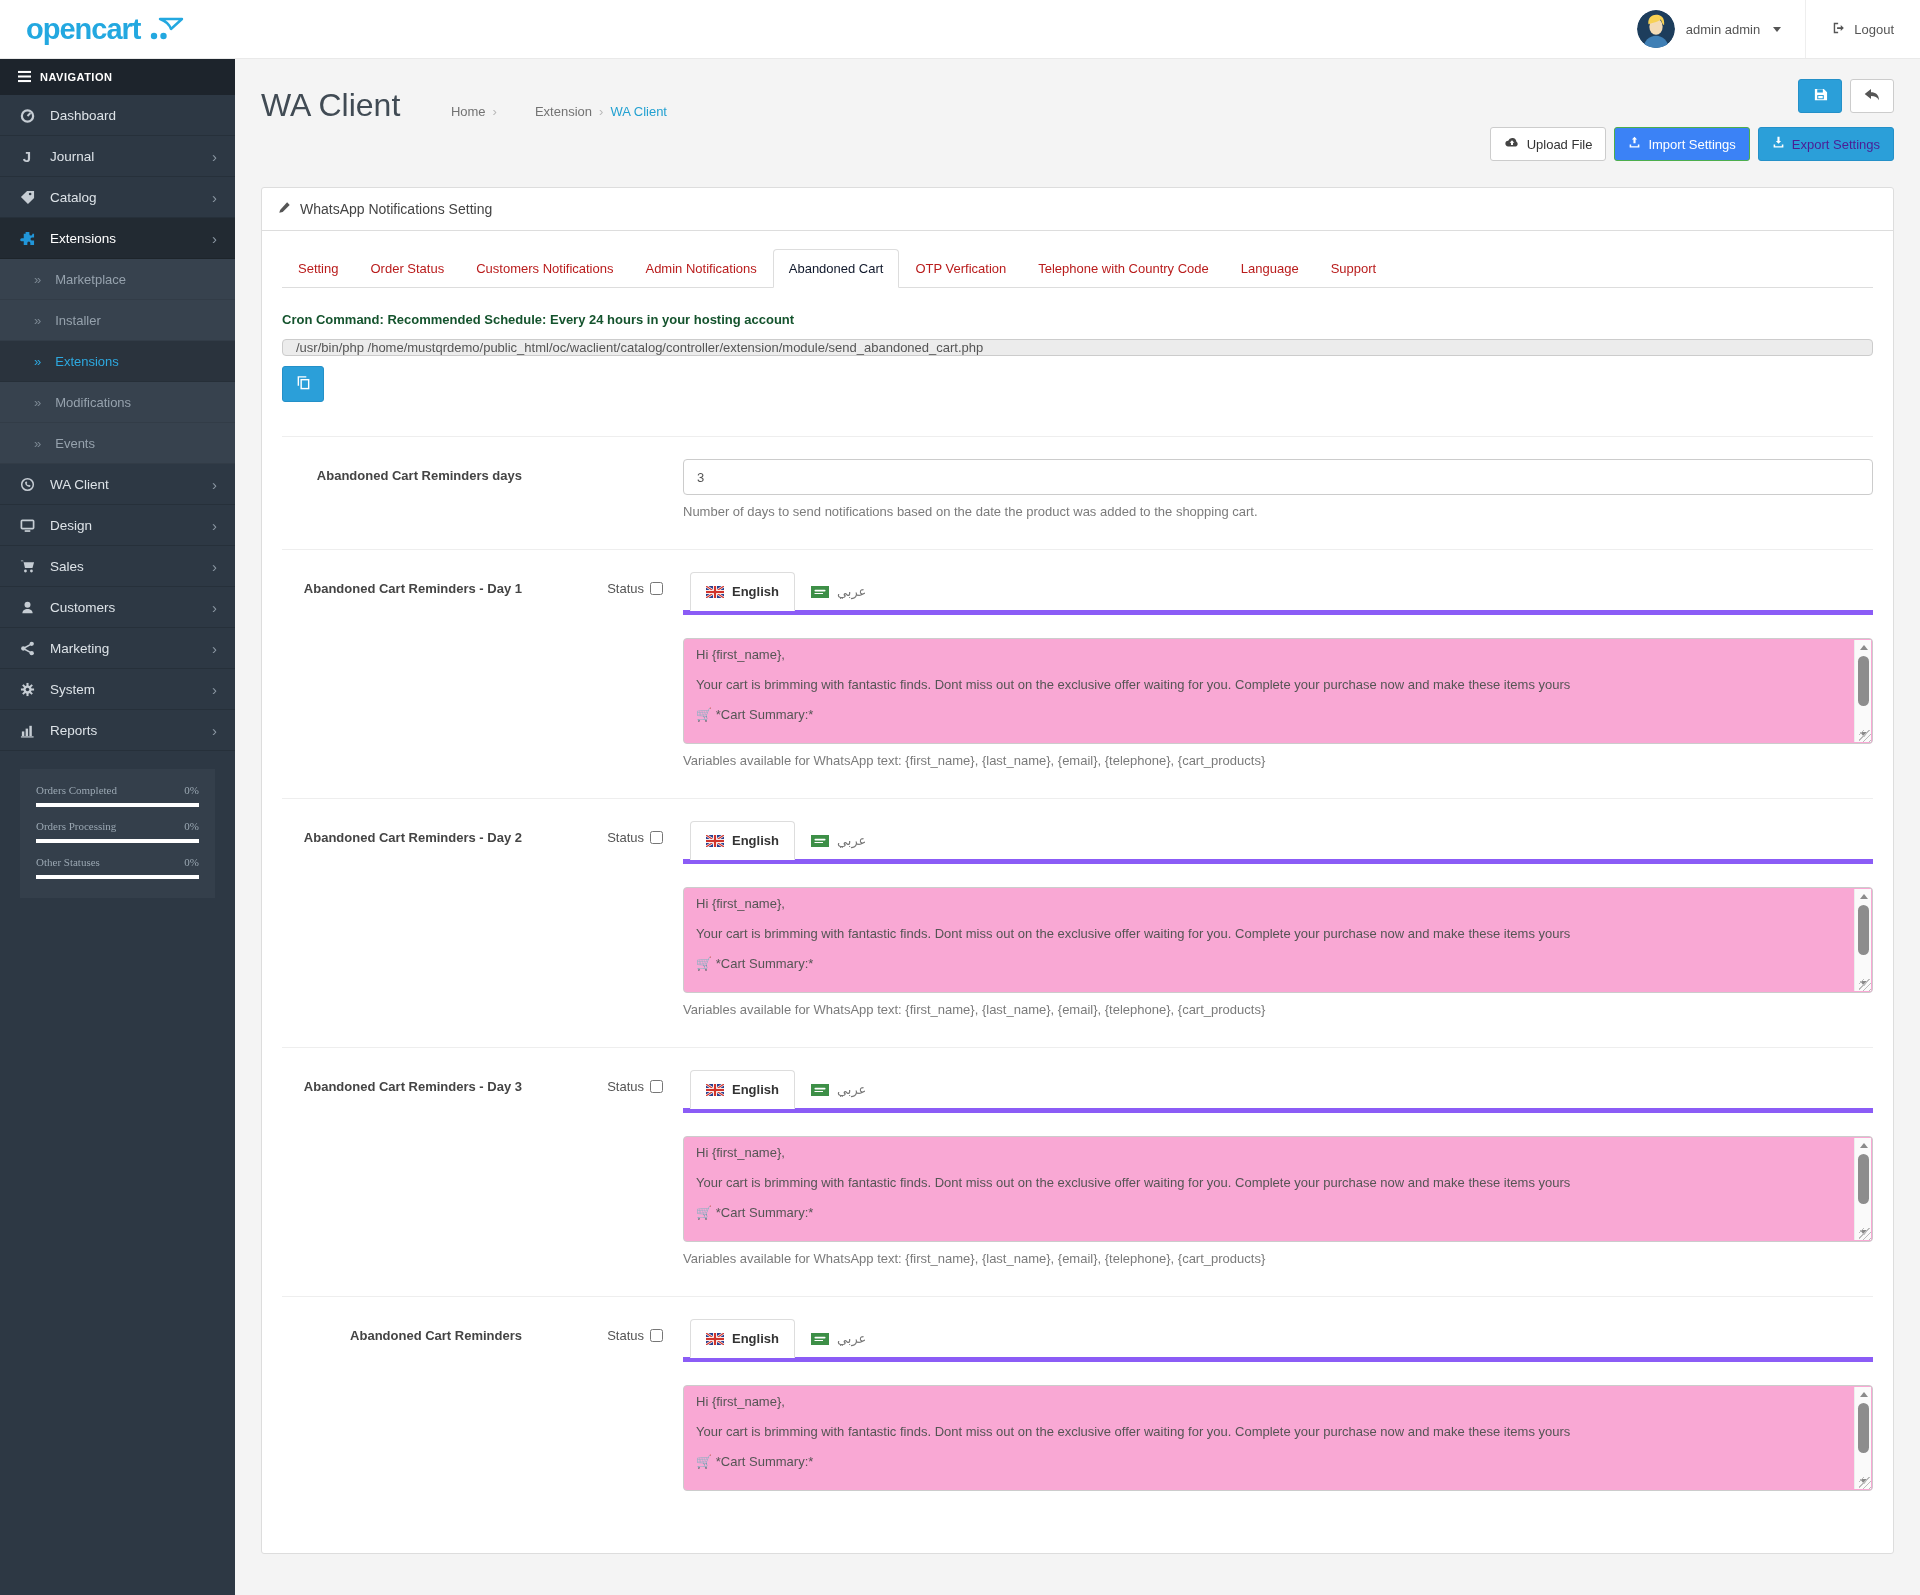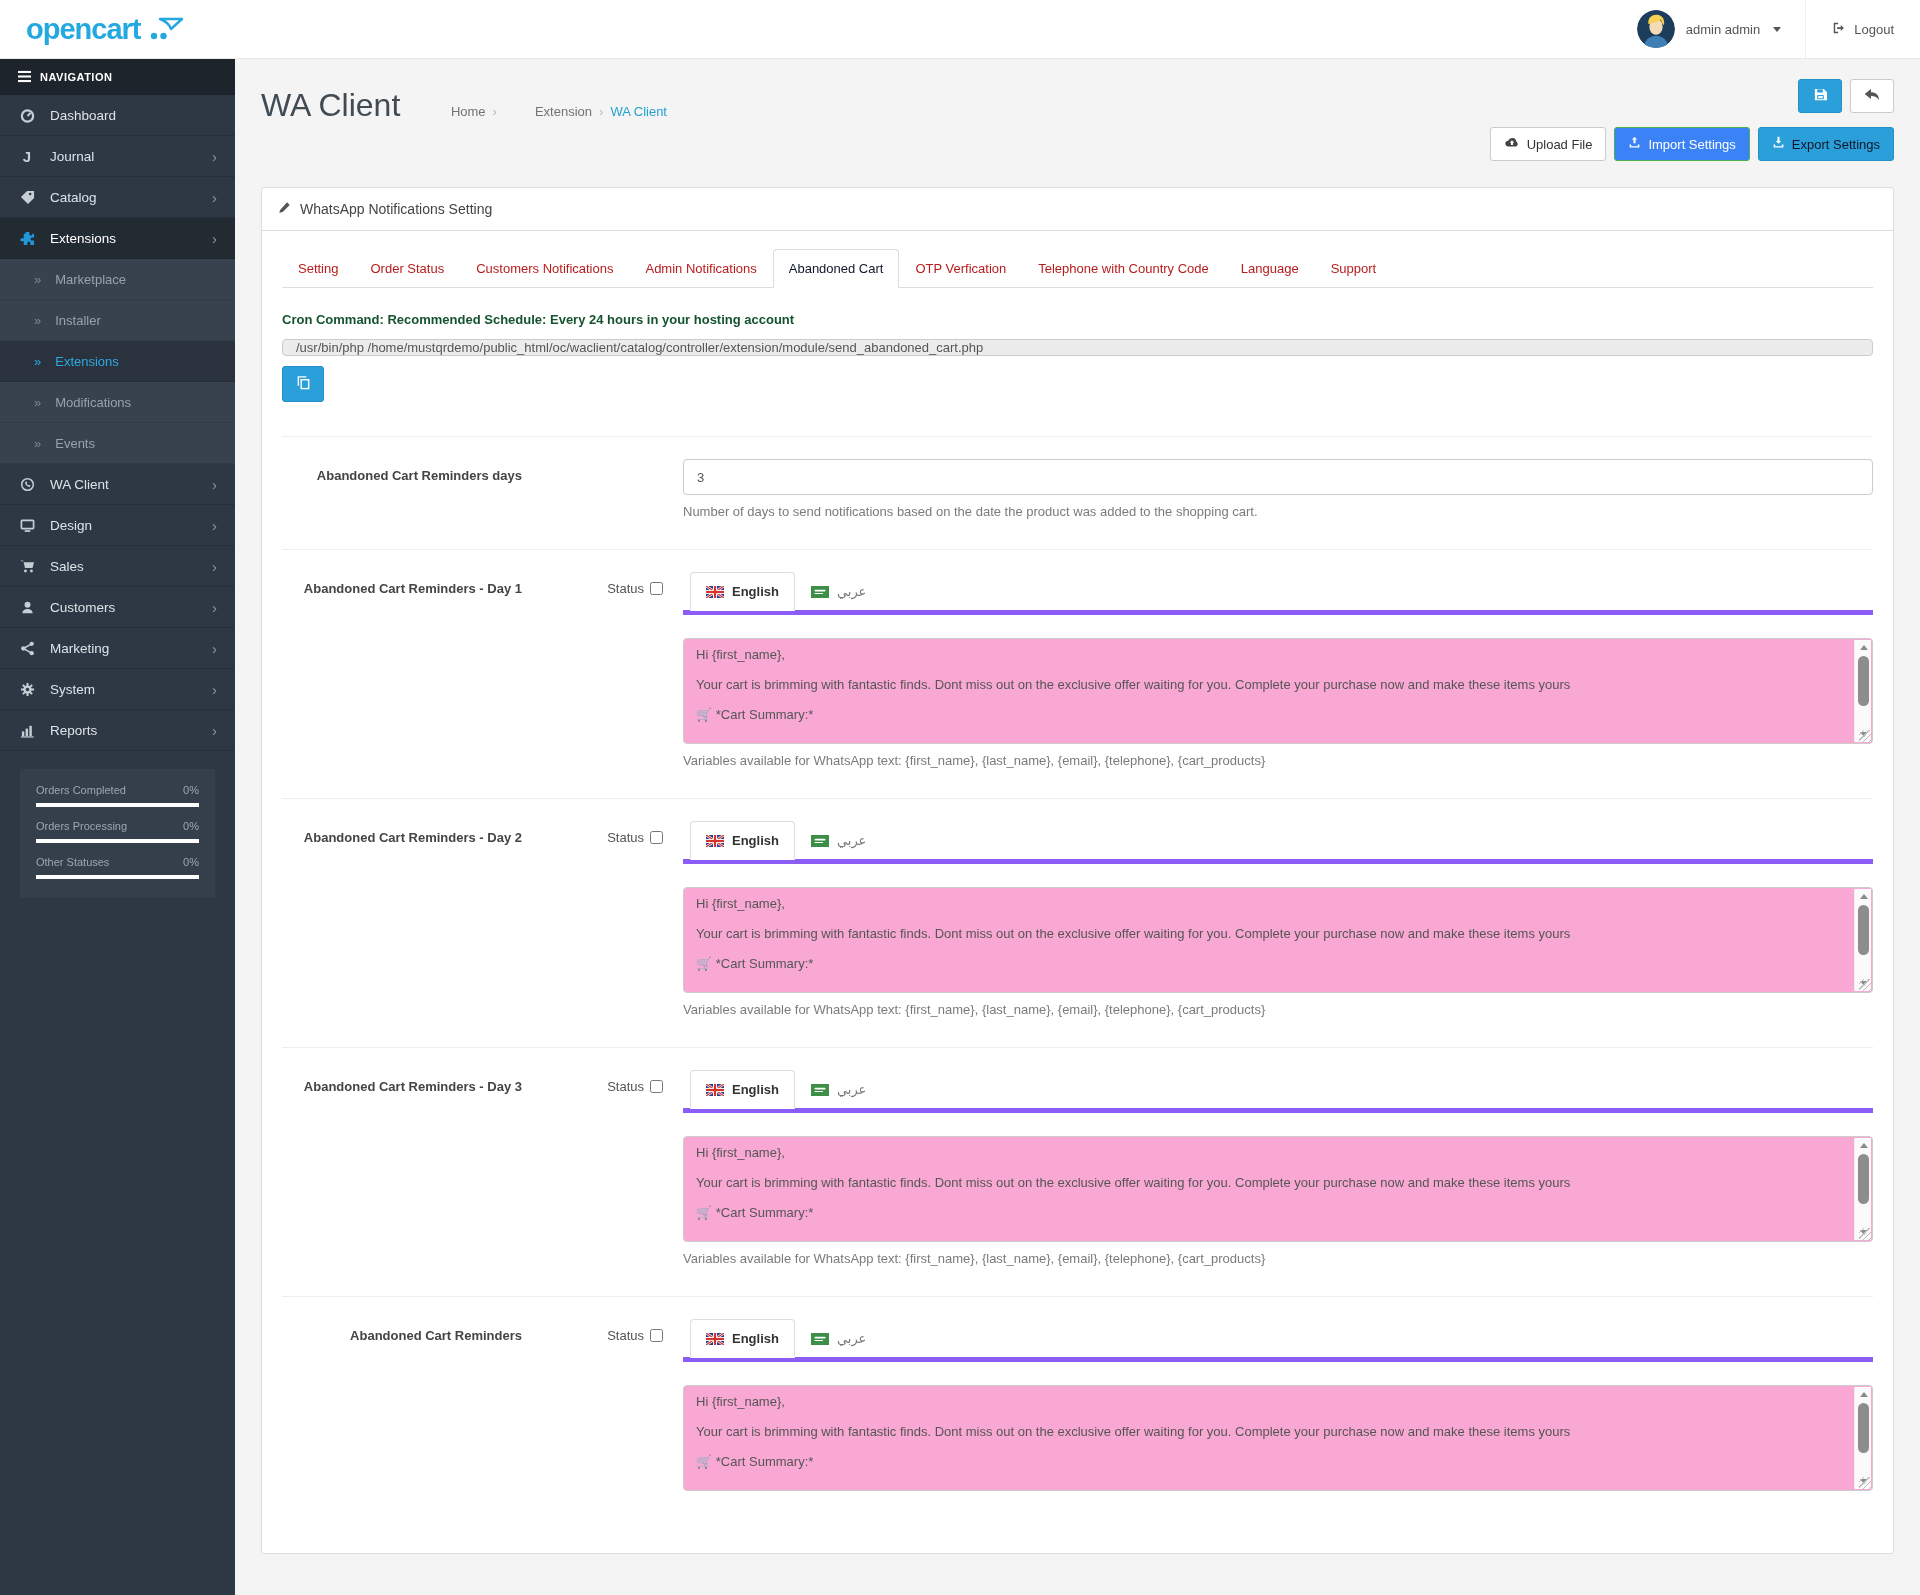--- a/index.html
+++ b/index.html
@@ -29,37 +29,37 @@
   .menu-item.active { background:#222a32; color:#fff; }
   .menu-item.active .mi-icon { color:#2196d9; }
   .j-glyph { font-weight:900; font-size:15px; line-height:1; }
   .submenu { list-style:none; background:#37424e; }
   .submenu .menu-item { padding-left:34px; color:#96a2ad; font-size:13px; border-bottom:1px solid rgba(0,0,0,.08); }
   .submenu .menu-item .laq { color:#7c8893; font-size:13px; }
   .submenu .menu-item.active { background:#2a333d; color:#2da9e0; }
   .submenu .menu-item.active .laq { color:#2da9e0; }
   .stats-box { margin:18px 20px; background:#343f4b; padding:15px 16px 6px; }
   .stat { margin-bottom:13px; }
-  .stat-top { display:flex; justify-content:space-between; color:#9aa7b2; font-size:11px; margin-bottom:7px; }
+  .stat-top { display:flex; justify-content:space-between; color:#9aa7b2; font-size:11px; margin-bottom:7px;font-family:Liberation Serif, serif; }
   .stat-bar { height:4px; background:#fff; }
 
   
   .main { margin-left:235px; padding:0 26px; }
   .page-head { display:flex; align-items:flex-start; padding-top:20px; }
   .titles { padding-top:8px; }
   h1.page-title { display:inline; font-size:32px; font-weight:400; color:#414b54; }
   .breadcrumb { display:inline-flex; gap:7px; margin-left:16px; font-size:13px; color:#999; align-items:baseline; }
   .breadcrumb .sep { color:#b9b9b9; }
   .breadcrumb .bc-link { color:#737373; text-decoration:none;margin-left:31px; }
   .breadcrumb .bc-active { color:#23a1d1; text-decoration:none; }
   .head-actions { margin-left:auto; display:flex; flex-direction:column; align-items:flex-end; gap:14px; }
   .btn { display:inline-flex; align-items:center; justify-content:center; gap:7px; height:34px;
     border-radius:3px; font-size:13px; cursor:pointer; border:1px solid transparent; padding:0 13px; }
   .btn-icon { width:44px; padding:0; }
-  .btn-blue { background:#2b9fd9; border-color:#2490c8; color:#0f172a; }
+  .btn-blue { background:#2b9fd9; border-color:#2490c8; color:#4c1d95; }
   .btn-green { background:#3b82f6; border-color:#4cae4c; color:#fff; }
   .btn-white { background:#fff; border-color:#ccc; color:#333; }
   .btn-row { display:flex; gap:8px; }
 
   
   .panel { margin-top:26px; background:#fff; border:1px solid #ddd; border-radius:3px; }
   .panel-heading { padding:13px 16px; border-bottom:1px solid #ddd; display:flex; align-items:center; gap:9px;
     font-size:14px; color:#444; }
   .panel-body { padding:14px 20px 32px; }
 

